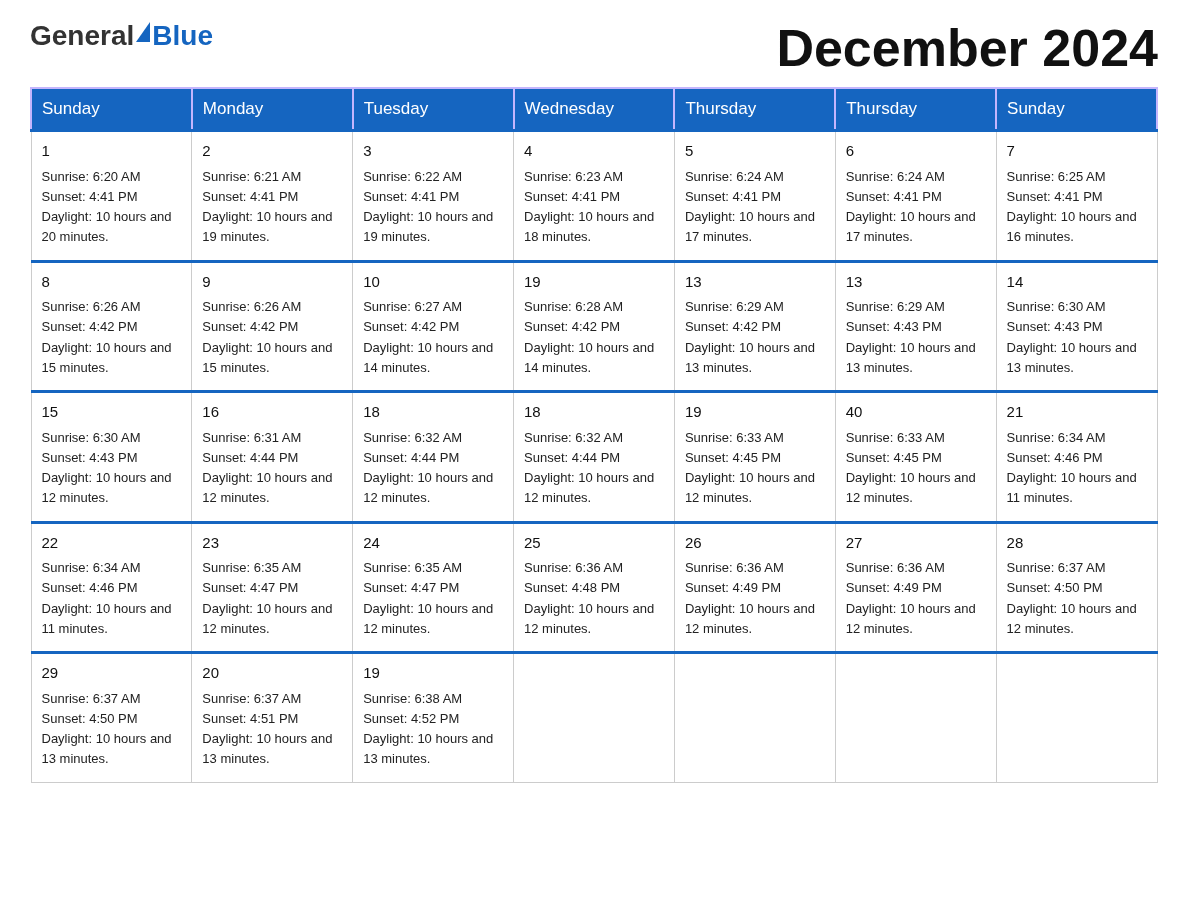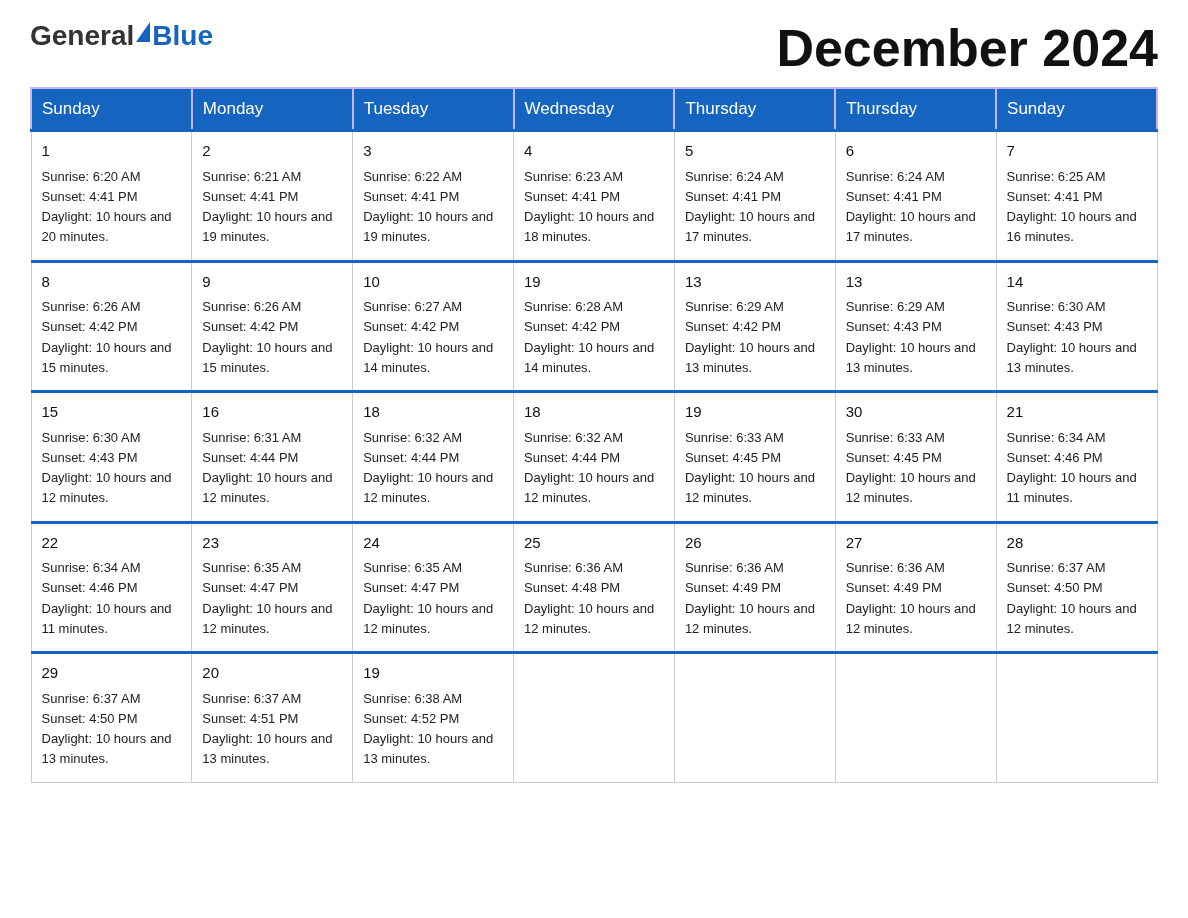--- a/index.html
+++ b/index.html
@@ -151,21 +151,21 @@
         <td><span class="day-number">13</span><span class="day-info">Sunrise: 6:29 AM<br>Sunset: 4:42 PM<br>Daylight: 10 hours and 13 minutes.</span></td>
         <td><span class="day-number">13</span><span class="day-info">Sunrise: 6:29 AM<br>Sunset: 4:43 PM<br>Daylight: 10 hours and 13 minutes.</span></td>
         <td><span class="day-number">14</span><span class="day-info">Sunrise: 6:30 AM<br>Sunset: 4:43 PM<br>Daylight: 10 hours and 13 minutes.</span></td>
       </tr>
       <tr>
         <td><span class="day-number">15</span><span class="day-info">Sunrise: 6:30 AM<br>Sunset: 4:43 PM<br>Daylight: 10 hours and 12 minutes.</span></td>
         <td><span class="day-number">16</span><span class="day-info">Sunrise: 6:31 AM<br>Sunset: 4:44 PM<br>Daylight: 10 hours and 12 minutes.</span></td>
         <td><span class="day-number">18</span><span class="day-info">Sunrise: 6:32 AM<br>Sunset: 4:44 PM<br>Daylight: 10 hours and 12 minutes.</span></td>
         <td><span class="day-number">18</span><span class="day-info">Sunrise: 6:32 AM<br>Sunset: 4:44 PM<br>Daylight: 10 hours and 12 minutes.</span></td>
         <td><span class="day-number">19</span><span class="day-info">Sunrise: 6:33 AM<br>Sunset: 4:45 PM<br>Daylight: 10 hours and 12 minutes.</span></td>
-        <td><span class="day-number">30</span><span class="day-info">Sunrise: 6:33 AM<br>Sunset: 4:45 PM<br>Daylight: 10 hours and 12 minutes.</span></td>
+        <td><span class="day-number">40</span><span class="day-info">Sunrise: 6:33 AM<br>Sunset: 4:45 PM<br>Daylight: 10 hours and 12 minutes.</span></td>
         <td><span class="day-number">21</span><span class="day-info">Sunrise: 6:34 AM<br>Sunset: 4:46 PM<br>Daylight: 10 hours and 11 minutes.</span></td>
       </tr>
       <tr>
         <td><span class="day-number">22</span><span class="day-info">Sunrise: 6:34 AM<br>Sunset: 4:46 PM<br>Daylight: 10 hours and 11 minutes.</span></td>
         <td><span class="day-number">23</span><span class="day-info">Sunrise: 6:35 AM<br>Sunset: 4:47 PM<br>Daylight: 10 hours and 12 minutes.</span></td>
         <td><span class="day-number">24</span><span class="day-info">Sunrise: 6:35 AM<br>Sunset: 4:47 PM<br>Daylight: 10 hours and 12 minutes.</span></td>
         <td><span class="day-number">25</span><span class="day-info">Sunrise: 6:36 AM<br>Sunset: 4:48 PM<br>Daylight: 10 hours and 12 minutes.</span></td>
         <td><span class="day-number">26</span><span class="day-info">Sunrise: 6:36 AM<br>Sunset: 4:49 PM<br>Daylight: 10 hours and 12 minutes.</span></td>
         <td><span class="day-number">27</span><span class="day-info">Sunrise: 6:36 AM<br>Sunset: 4:49 PM<br>Daylight: 10 hours and 12 minutes.</span></td>
         <td><span class="day-number">28</span><span class="day-info">Sunrise: 6:37 AM<br>Sunset: 4:50 PM<br>Daylight: 10 hours and 12 minutes.</span></td>

